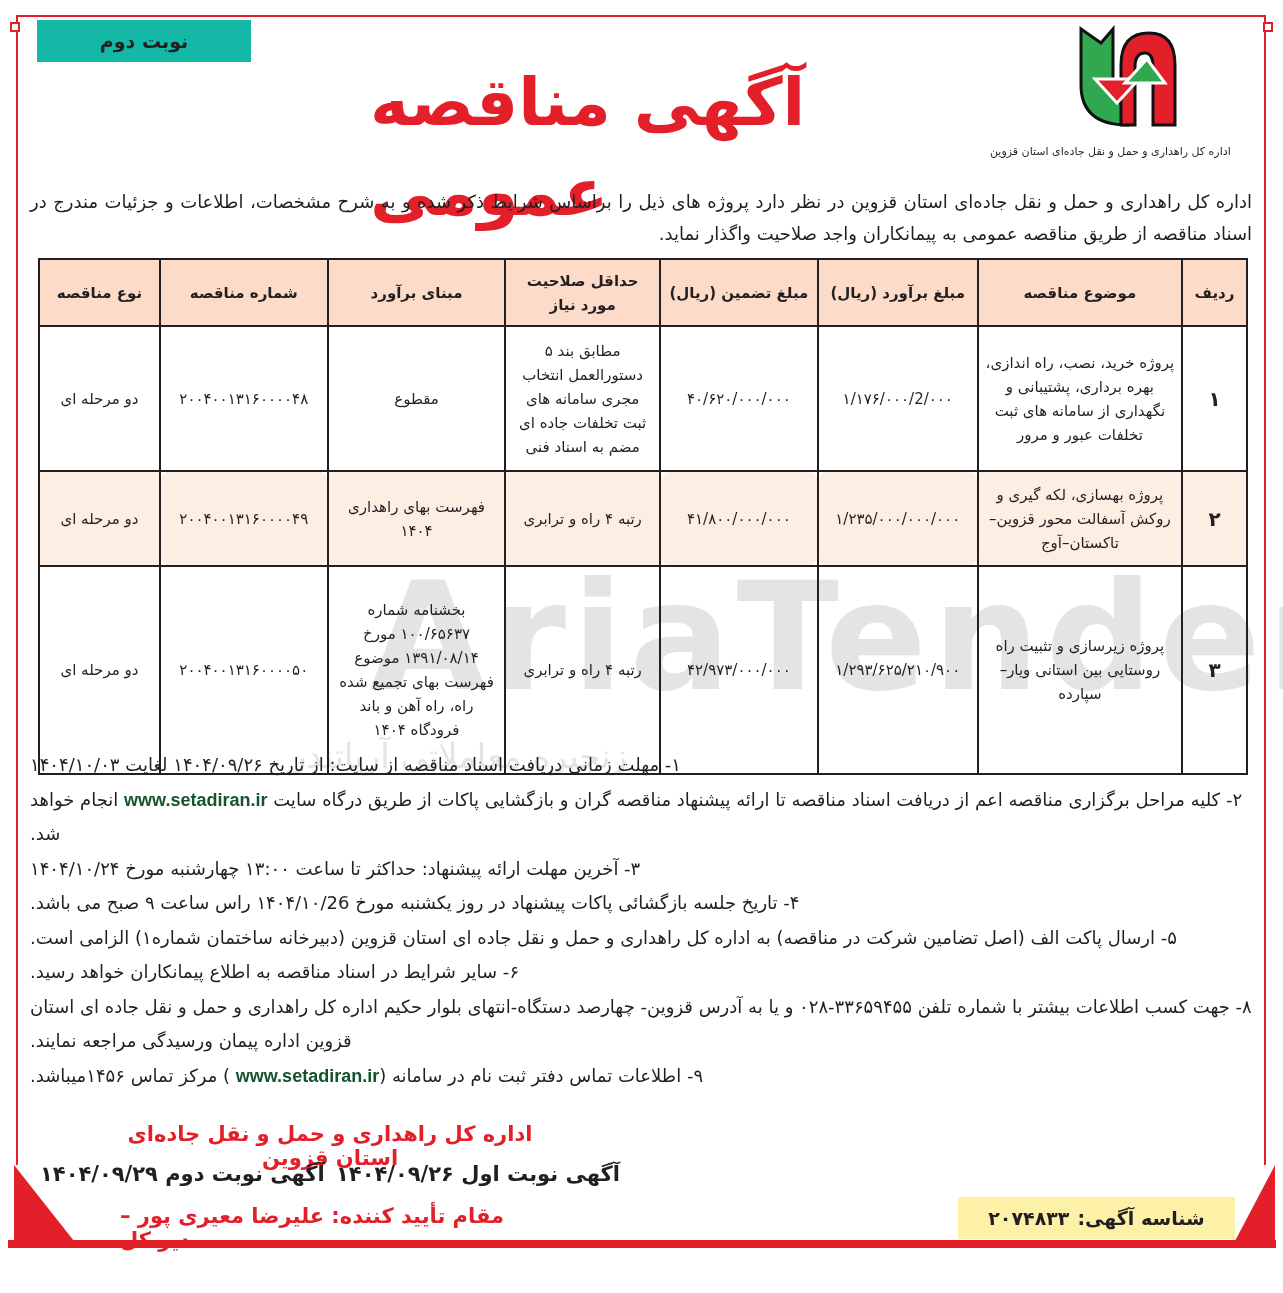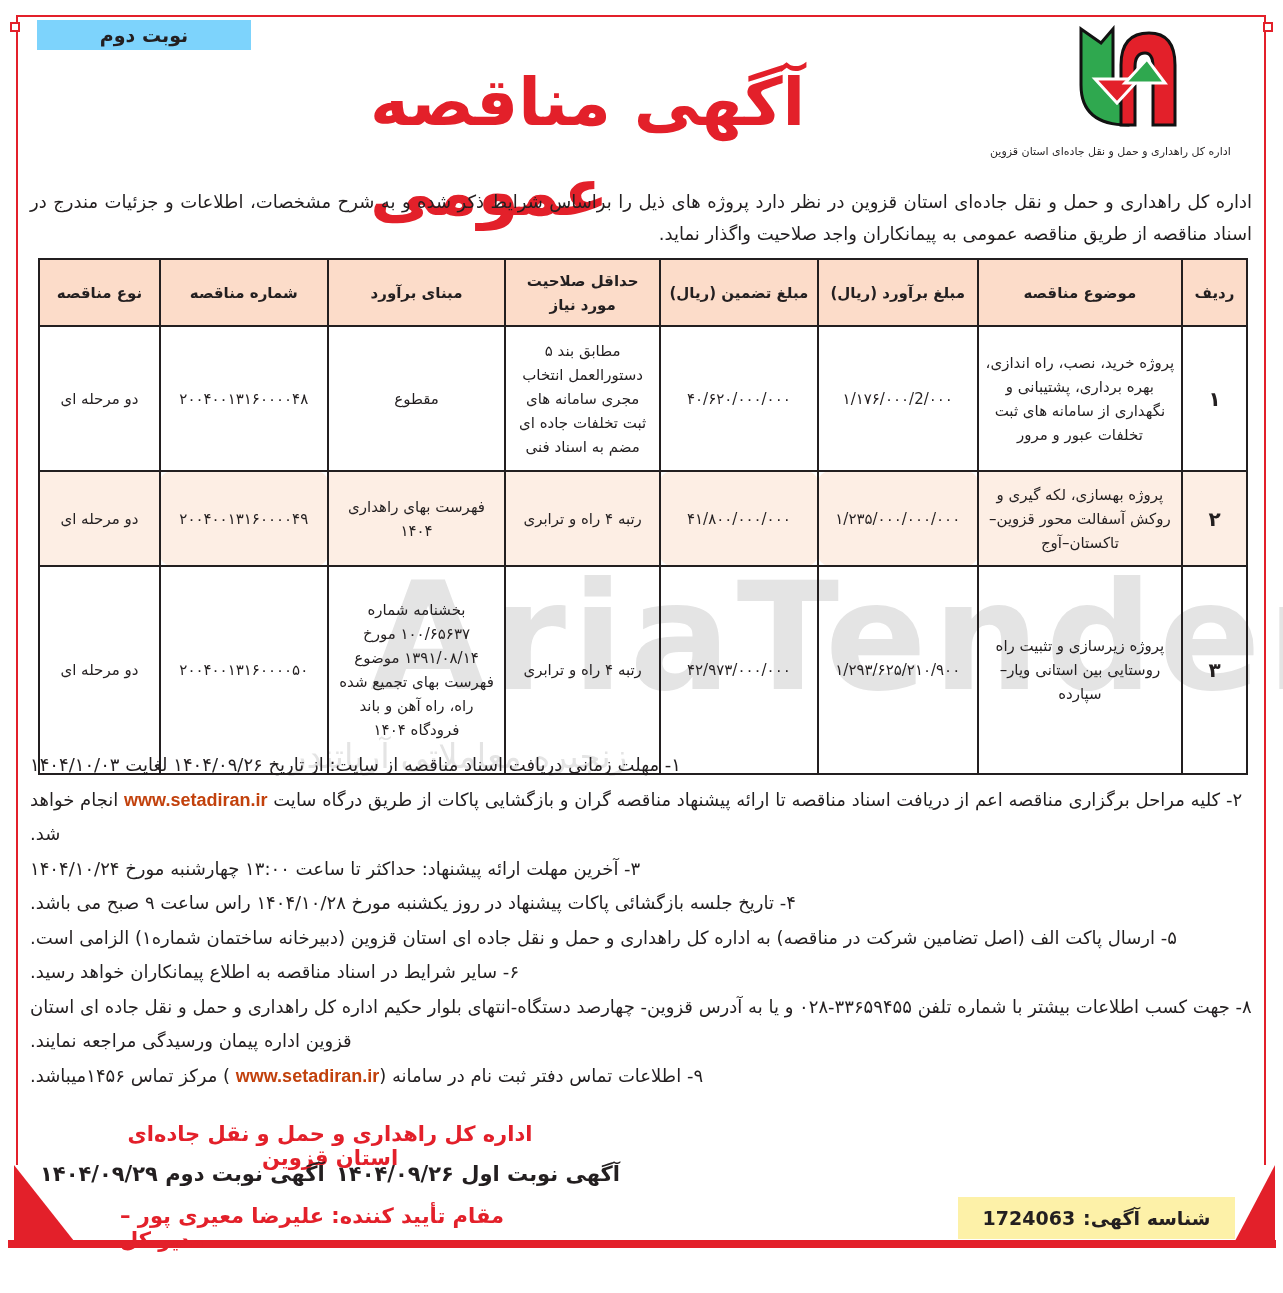--- a/index.html
+++ b/index.html
@@ -16,22 +16,22 @@
 
     .bottom-band {
       position: absolute; left: 8px; top: 1240px; width: 1268px; height: 8px; background: #e3202a;
     }
     .bottom-wedge-l { position:absolute; left: 14px; top: 1165px; width: 0; height: 0;
       border-left: 60px solid #e3202a; border-top: 76px solid transparent; }
     .bottom-wedge-r { position:absolute; right: 8px; top: 1165px; width: 0; height: 0;
       border-right: 40px solid #e3202a; border-top: 76px solid transparent; }
 
     .round-badge {
-      position: absolute; left: 37px; top: 20px; width: 214px; height: 30px;
-      background: #7dd3fc; display: flex; align-items: center; justify-content: center;
+      position: absolute; left: 37px; top: 20px; width: 214px; height: 42px;
+      background: #14b8a6; display: flex; align-items: center; justify-content: center;
       font-weight: bold; font-size: 19px; color: #231f20;
     }
 
     .main-title {
       position: absolute; left: 370px; top: 58px; width: 540px; text-align: left;
       font-size: 66px; font-weight: bold; color: #e3202a; line-height: 90px;
       font-family: "DejaVu Sans", sans-serif;
     }
 
     .logo { position: absolute; left: 1073px; top: 25px; width: 106px; height: 106px; }
@@ -65,21 +65,21 @@
       pointer-events: none; opacity: 0.18;
     }
     .wm-text { position:absolute; left: 80px; top: -10px; font-size: 150px; font-weight: bold; color: #666; letter-spacing: 6px; font-family: "DejaVu Sans", sans-serif; direction:ltr; }
     .wm-sub { position:absolute; left: 0px; top: 140px; font-size: 34px; color:#666; letter-spacing: 18px; direction: rtl; margin-top: 36px; }
 
     .conditions {
       position: absolute; left: 30px; top: 748px; width: 1222px; direction: rtl;
       font-size: 18px; line-height: 34.5px;
     }
     .conditions p { text-align: left; }
-    .link { color: #c2410c; font-weight: bold; direction: ltr; unicode-bidi: embed; font-family: "Liberation Sans", sans-serif; }
+    .link { color: #14532d; font-weight: bold; direction: ltr; unicode-bidi: embed; font-family: "Liberation Sans", sans-serif; }
 
     .sign-org {
       position: absolute; left: 100px; top: 1122px; width: 460px; text-align: center;
       color: #e3202a; font-weight: bold; font-size: 21px;
     }
     .sign-dates {
       position: absolute; left: 40px; top: 1162px; width: 580px; display: flex; justify-content: space-between;
       font-weight: bold; font-size: 21px; direction: rtl;
     }
     .sign-approver {
@@ -177,32 +177,32 @@
     </tr>
   </tbody>
 </table>
 
 <div class="conditions">
   <p>۱- مهلت زمانی دریافت اسناد مناقصه از سایت: از تاریخ ۱۴۰۴/۰۹/۲۶ لغایت ۱۴۰۴/۱۰/۰۳</p>
   <p>
     <span>۲- کلیه مراحل برگزاری مناقصه اعم از دریافت اسناد مناقصه تا ارائه پیشنهاد مناقصه گران و بازگشایی پاکات از طریق درگاه سایت </span><span class="link">www.setadiran.ir</span><span>  انجام خواهد شد.</span>
   </p>
   <p>۳- آخرین مهلت ارائه پیشنهاد: حداکثر تا ساعت ۱۳:۰۰ چهارشنبه مورخ ۱۴۰۴/۱۰/۲۴</p>
-  <p>۴- تاریخ جلسه بازگشائی پاکات پیشنهاد در روز یکشنبه مورخ ۱۴۰۴/۱۰/۲۸ راس ساعت ۹ صبح می باشد.</p>
+  <p>۴- تاریخ جلسه بازگشائی پاکات پیشنهاد در روز یکشنبه مورخ ۱۴۰۴/۱۰/26 راس ساعت ۹ صبح می باشد.</p>
   <p>۵- ارسال پاکت الف (اصل تضامین شرکت در مناقصه) به اداره کل راهداری و حمل و نقل جاده ای استان قزوین (دبیرخانه ساختمان شماره۱) الزامی است.</p>
   <p>۶- سایر شرایط در اسناد مناقصه به اطلاع پیمانکاران خواهد رسید.</p>
   <p>۸- جهت کسب اطلاعات بیشتر با شماره تلفن ۳۳۶۵۹۴۵۵-۰۲۸ و یا به آدرس قزوین- چهارصد دستگاه-انتهای بلوار حکیم اداره کل راهداری و حمل و نقل جاده ای استان قزوین  اداره پیمان ورسیدگی مراجعه نمایند.</p>
   <p>
     <span>۹- اطلاعات تماس دفتر ثبت نام در سامانه  (</span><span class="link">www.setadiran.ir</span><span> ) مرکز تماس ۱۴۵۶میباشد.</span>
   </p>
 </div>
 
 <div class="sign-org">اداره کل راهداری و حمل و نقل جاده‌ای استان قزوین</div>
 <div class="sign-dates">
   <span>آگهی نوبت اول ۱۴۰۴/۰۹/۲۶</span>
   <span>آگهی نوبت دوم ۱۴۰۴/۰۹/۲۹</span>
 </div>
 <div class="sign-approver">مقام تأیید کننده: علیرضا معیری پور – مدیر کل</div>
 
 <div class="ad-id">
   <span>شناسه آگهی:</span>
-  <span>1724063</span>
+  <span>۲۰۷۴۸۳۳</span>
 </div>
 
 </body></html>

